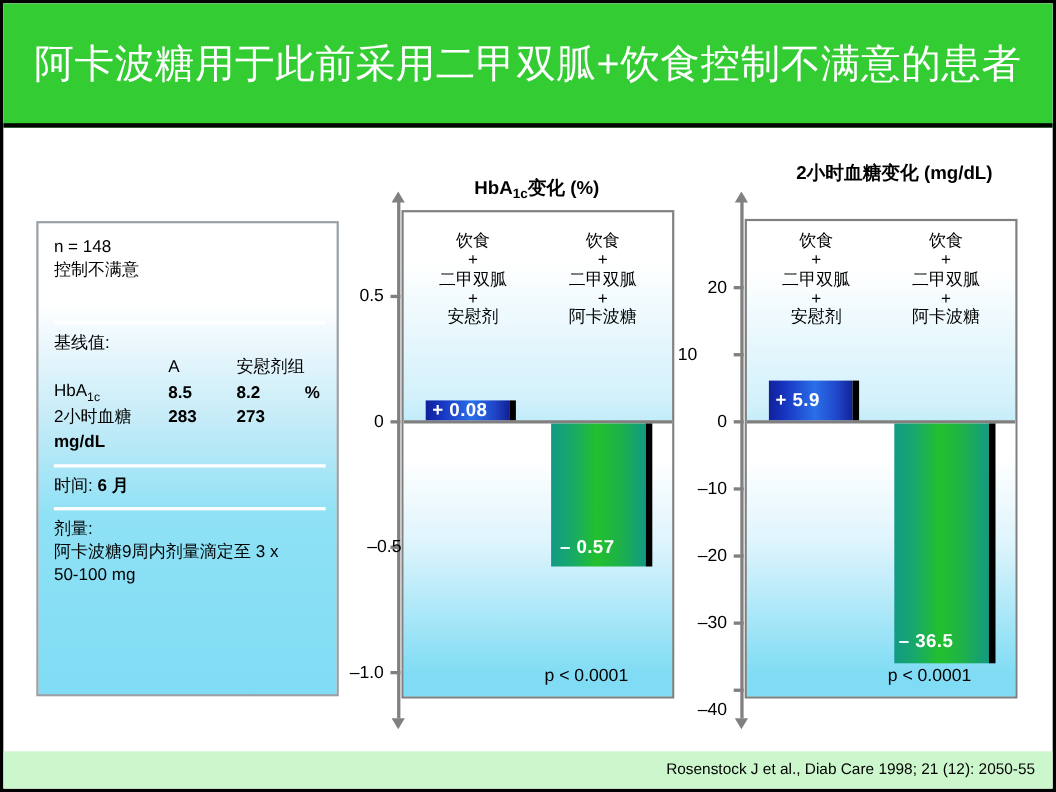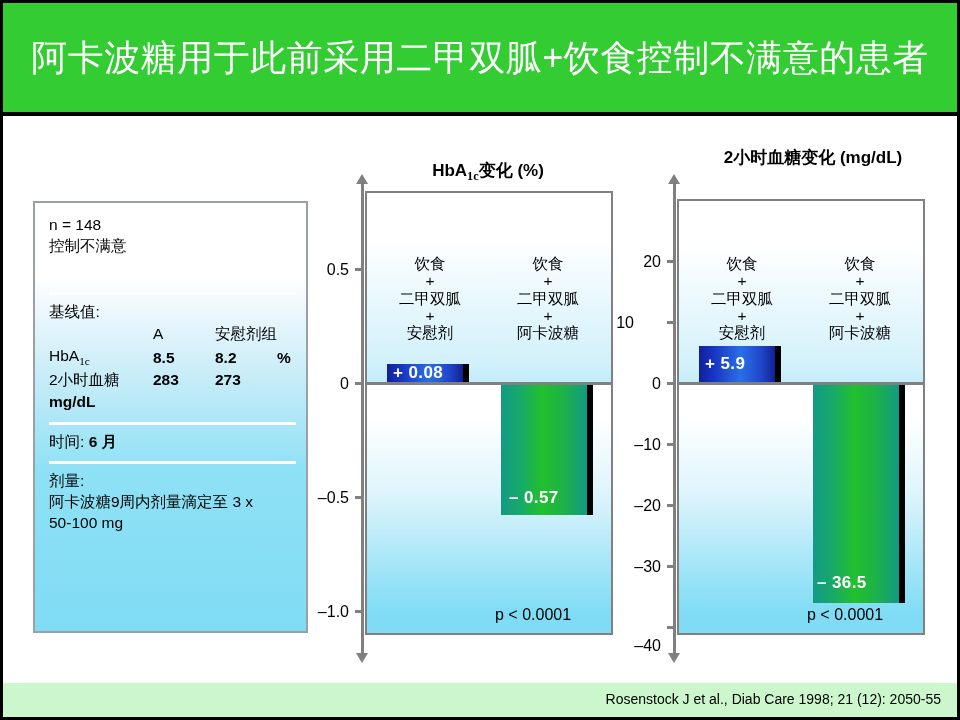--- a/index.html
+++ b/index.html
@@ -81,21 +81,21 @@
     margin-top: 2px;
   }
   .baseline-table td {
     padding: 0 0 1px 0;
     white-space: nowrap;
     vertical-align: bottom;
   }
   .bt-label { width: 104px; }
   .bt-a { width: 62px; }
   .bt-b { width: 58px; }
-  sub { font-size: 0.72em; font-family: Liberation Serif, serif; }
+  sub { font-size: 0.72em; }
 
   
   .chart {
     position: absolute;
     top: 0;
     height: 720px;
     width: 1px;
   }
   .chart-title {
     position: absolute;
@@ -169,21 +169,20 @@
     white-space: nowrap;
     transform: translateY(-50%);
   }
   .col-head {
     position: absolute;
     font-size: 15.5px;
     line-height: 1.12;
     color: #000000;
     text-align: center;
     white-space: nowrap;
-    margin-top: 44px;
   }
   .bar {
     position: absolute;
     box-sizing: border-box;
   }
   .bar-blue {
     background: linear-gradient(to right,
         #10209a 0%,
         #1733c0 18%,
         #2a6fe8 55%,
@@ -292,21 +291,21 @@
     <div class="axis-arrow-up" style="left:353px; top:171px;"></div>
     <div class="axis-arrow-down" style="left:353px; top:650px;"></div>
 
     <div class="tick" style="left:352px; top:265px;"></div>
     <div class="tick" style="left:352px; top:379px;"></div>
     <div class="tick" style="left:352px; top:493px;"></div>
     <div class="tick" style="left:352px; top:607px;"></div>
 
     <div class="tick-label" style="left:288px; top:267px; width:58px;">0.5</div>
     <div class="tick-label" style="left:288px; top:381px; width:58px;">0</div>
-    <div class="tick-label" style="left:288px; top:495px; width:58px;">–0.5</div>
+    <div class="tick-label" style="left:304px; top:495px; width:58px;">–0.5</div>
     <div class="tick-label" style="left:288px; top:609px; width:58px;">–1.0</div>
 
     <div class="plot" style="left:362px; top:188px; width:248px; height:444px;">
 
       <div class="plot-lower" style="top:189px; bottom:0;"></div>
 
       <div class="zero-line" style="top:189px;"></div>
 
       <div class="col-head" style="left:6px; top:18px; width:114px;">
         <div>饮食</div>

